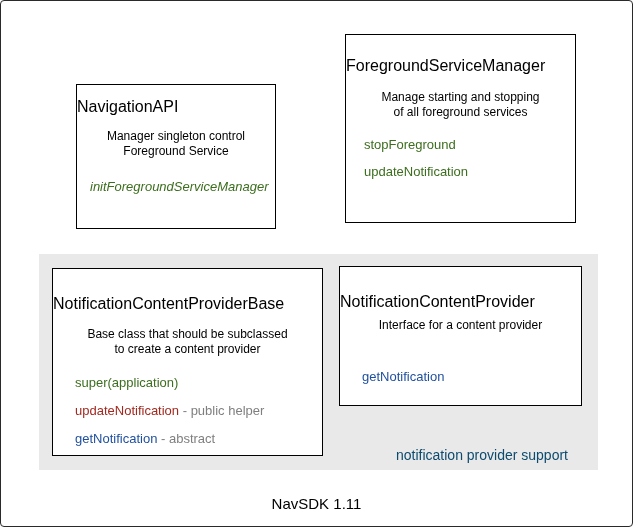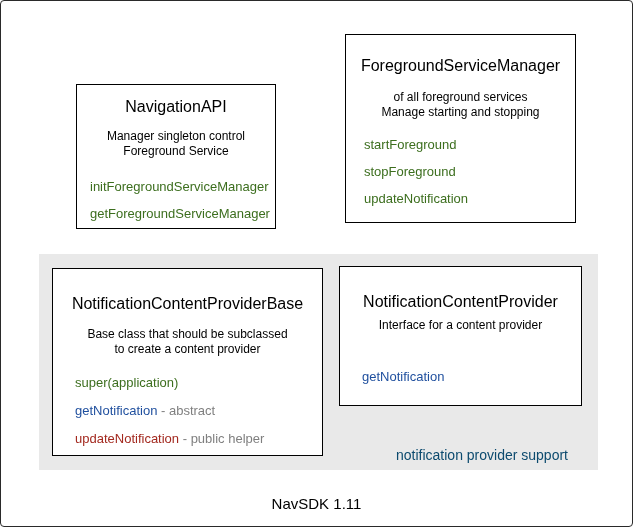--- a/index.html
+++ b/index.html
@@ -27,21 +27,21 @@
     font-size: 14px;
     line-height: 17px;
     color: #0c4a6e;
   }
   .box {
     position: absolute;
     background: #ffffff;
     border: 1px solid #000000;
   }
   .box-title {
-    text-align: center;
+    text-align: left;
     font-size: 16px;
     line-height: 16px;
     color: #000000;
   }
   .box-desc {
     text-align: center;
     font-size: 12px;
     line-height: 15px;
     color: #000000;
   }
@@ -51,21 +51,21 @@
   }
   .green  { color: #3c6e1e; }
   .red    { color: #a3291f; }
   .blue   { color: #1f4f9e; }
   .suffix { color: #7f7f7f; }
 
   
   .box-nav { left: 75px; top: 83px; width: 200px; height: 145px; padding-top: 14px; }
   .box-nav .box-desc { margin-top: 14px; }
   .box-nav .methods { margin-top: 14px; padding-left: 13px; }
-  .box-nav .method { line-height: 27px; }
+  .box-nav .method { line-height: 27px; font-style: italic; }
 
   
   .box-fsm { left: 344px; top: 33px; width: 231px; height: 189px; padding-top: 23px; }
   .box-fsm .box-desc { margin-top: 16px; }
   .box-fsm .methods { margin-top: 11px; padding-left: 18px; }
   .box-fsm .method { line-height: 27px; }
 
   
   .box-base { left: 51px; top: 267px; width: 271px; height: 188px; padding-top: 27px; }
   .box-base .box-desc { margin-top: 15px; }
@@ -96,47 +96,45 @@
   <div class="panel"></div>
 
   <div class="box box-nav">
     <div class="box-title">NavigationAPI</div>
     <div class="box-desc">
       <div>Manager singleton control</div>
       <div>Foreground Service</div>
     </div>
     <div class="methods">
       <div class="method green">initForegroundServiceManager</div>
-      <div class="method green">getForegroundServiceManager</div>
     </div>
   </div>
 
   <div class="box box-fsm">
     <div class="box-title">ForegroundServiceManager</div>
     <div class="box-desc">
+      <div>Manage starting and stopping</div>
       <div>of all foreground services</div>
-      <div>Manage starting and stopping</div>
     </div>
     <div class="methods">
-      <div class="method green">startForeground</div>
       <div class="method green">stopForeground</div>
       <div class="method green">updateNotification</div>
     </div>
   </div>
 
   <div class="box box-base">
     <div class="box-title">NotificationContentProviderBase</div>
     <div class="box-desc">
       <div>Base class that should be subclassed</div>
       <div>to create a content provider</div>
     </div>
     <div class="methods">
       <div class="method"><span class="green">super(application)</span></div>
+      <div class="method"><span class="red">updateNotification</span><span class="suffix"> - public helper</span></div>
       <div class="method"><span class="blue">getNotification</span><span class="suffix"> - abstract</span></div>
-      <div class="method"><span class="red">updateNotification</span><span class="suffix"> - public helper</span></div>
     </div>
   </div>
 
   <div class="box box-prov">
     <div class="box-title">NotificationContentProvider</div>
     <div class="box-desc">
       <div>Interface for a content provider</div>
     </div>
     <div class="methods">
       <div class="method blue">getNotification</div>

